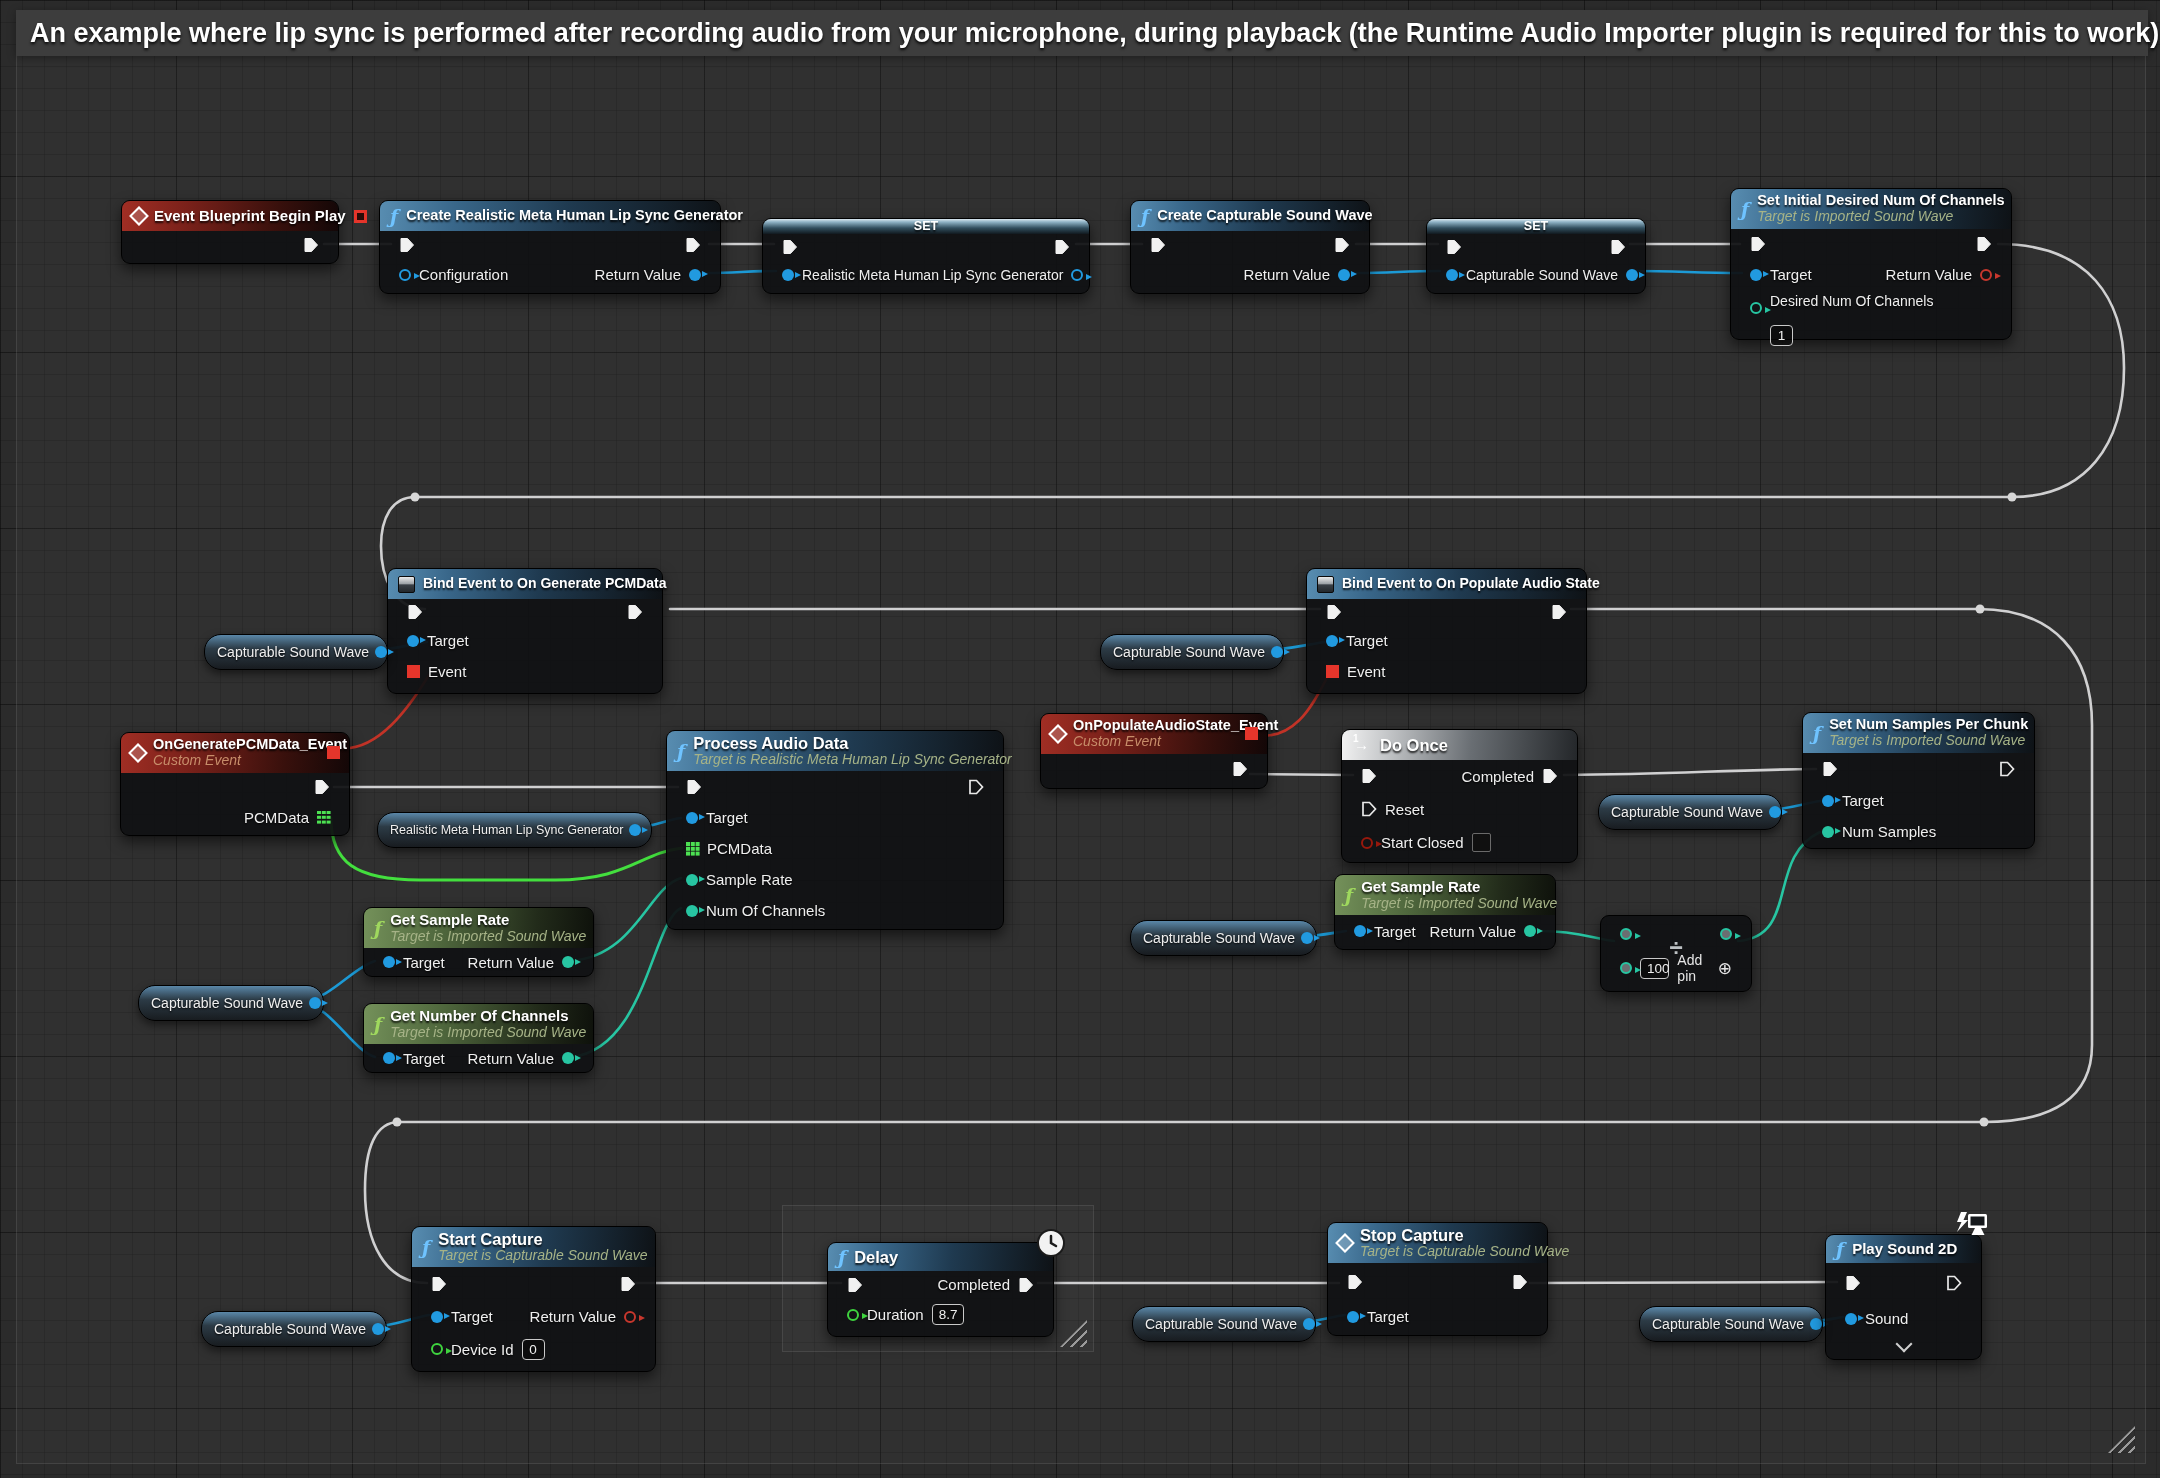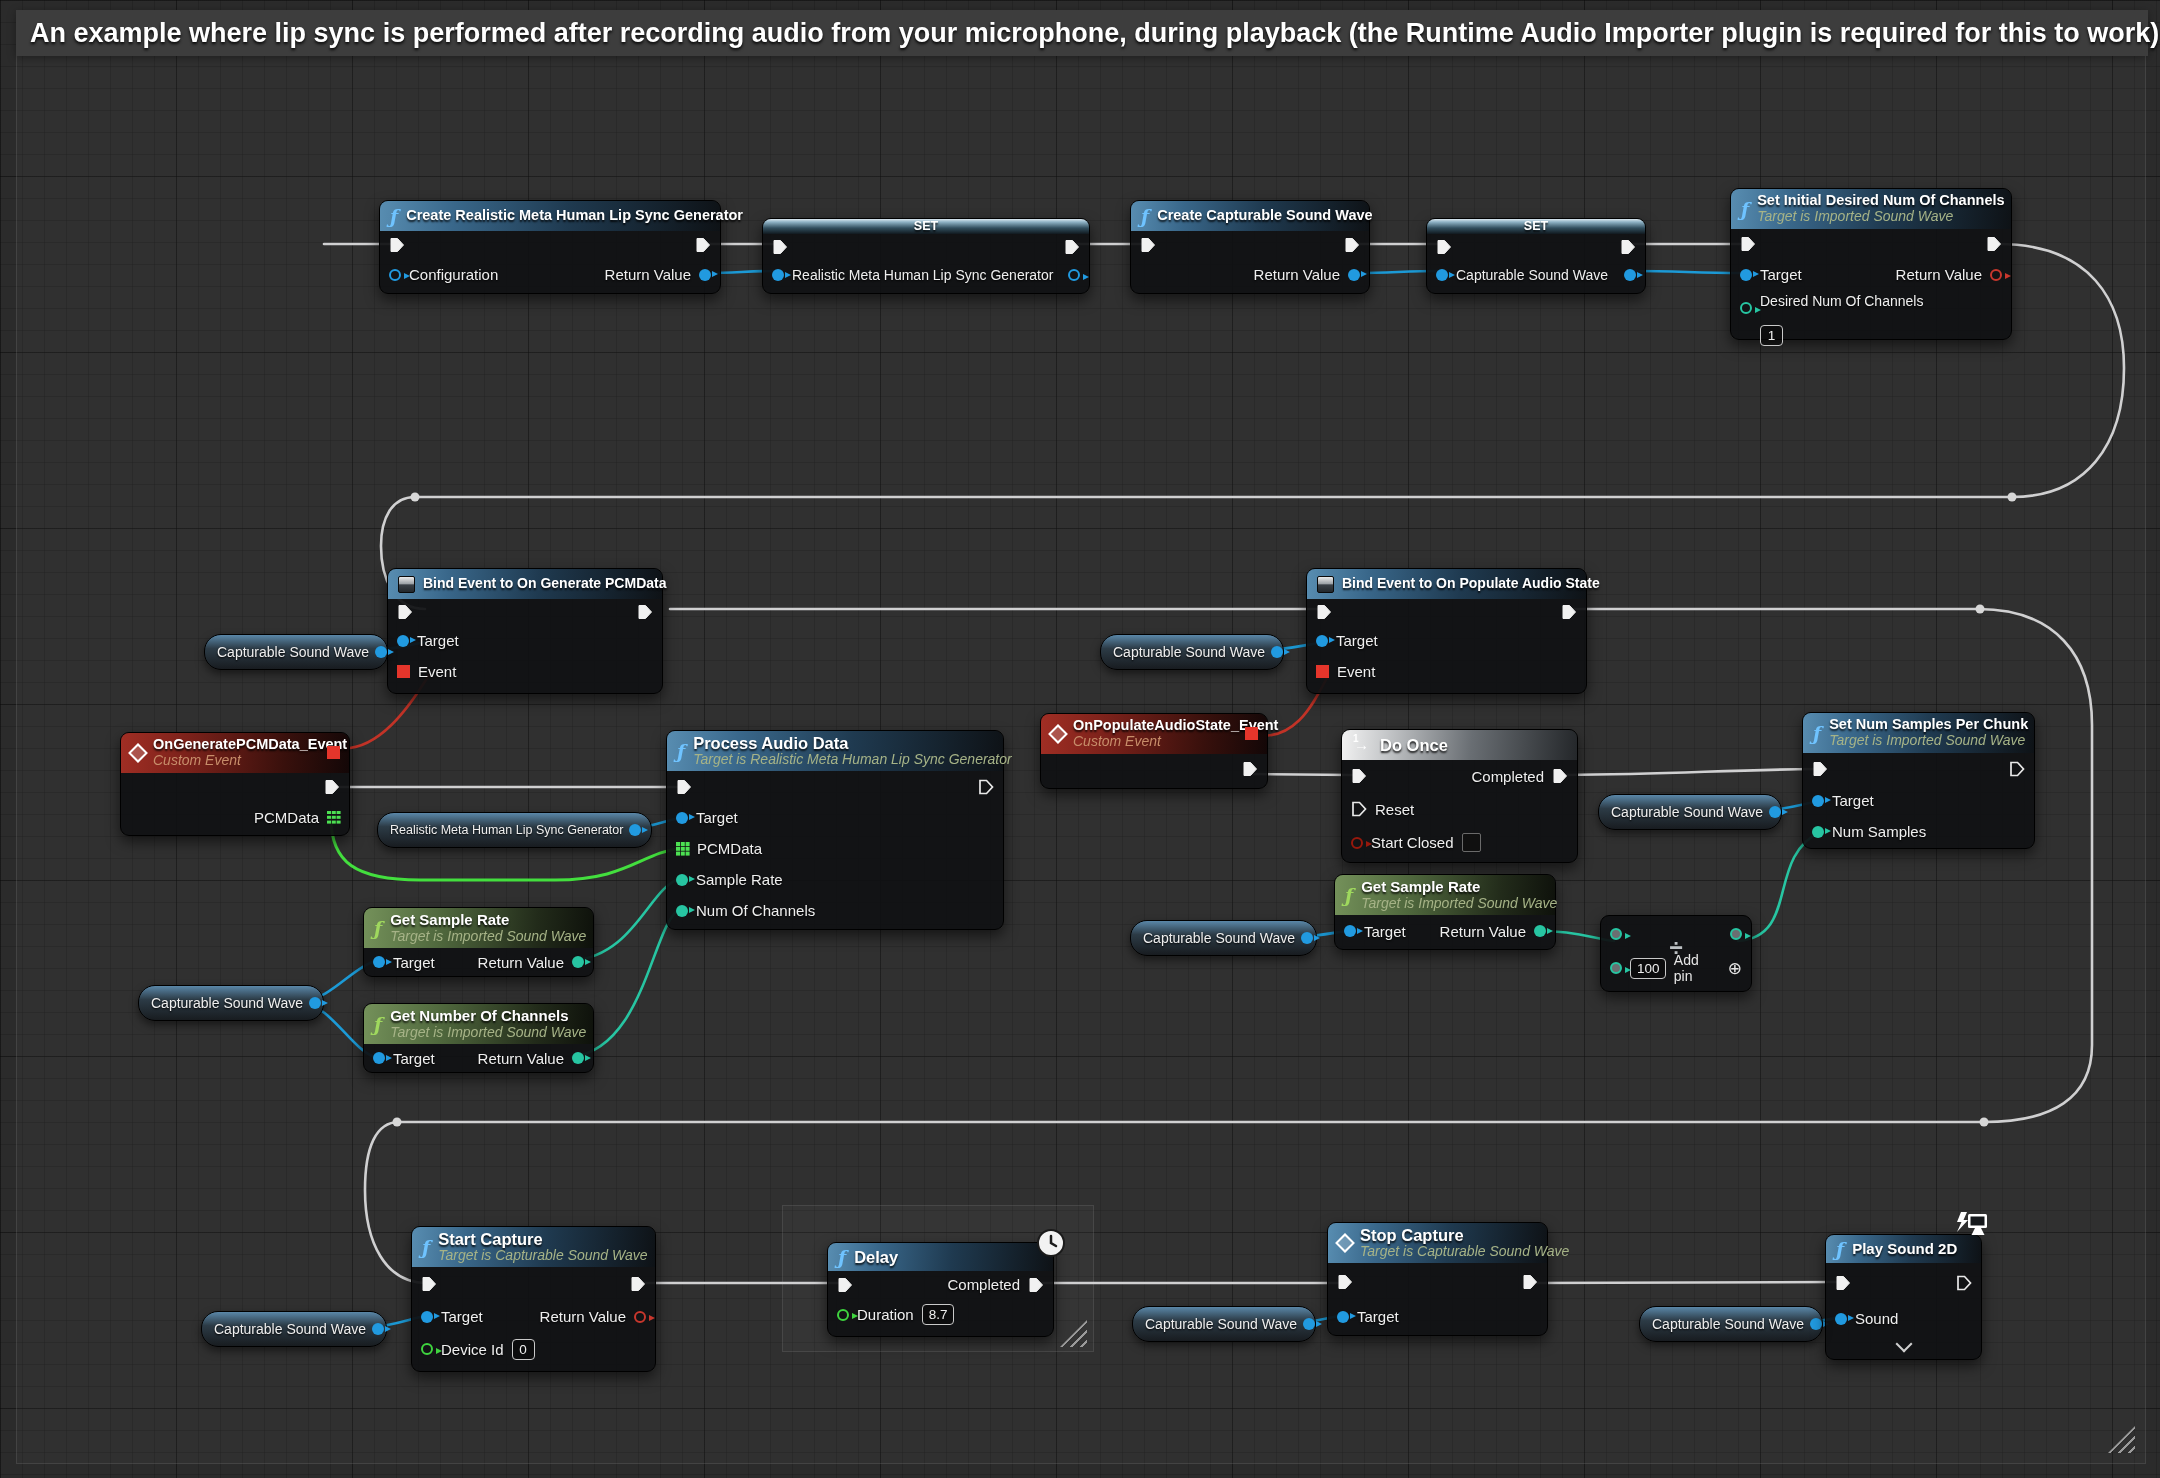--- a/index.html
+++ b/index.html
@@ -35,21 +35,21 @@
   .hdr-set{background:linear-gradient(180deg,#d9e6ee 0%,#8fb3c6 20%,#314e5e 60%,#11191f 100%);
     justify-content:center;height:15px}
   .hdr-set .ttl{font-size:12.5px}
   .ficon{color:#6fc3ff;font-family:"DejaVu Serif",serif;font-style:italic;font-weight:bold;font-size:19px;line-height:1;flex:none}
   .evicon{width:10px;height:10px;border:2.5px solid #fff;transform:rotate(45deg);background:rgba(255,255,255,.2);flex:none}
   .bindicon{width:15px;height:15px;border:1px solid #0a0a0a;border-radius:2px;flex:none;
     background:linear-gradient(180deg,#ececec,#9aa0a5 46%,#3a4047 52%,#23282c)}
   .doicon{position:relative;width:20px;height:16px;flex:none;color:#fff}
   .doicon .n1{position:absolute;left:1px;top:-4px;font-size:10px;font-weight:bold}
   .doicon .ar{position:absolute;left:2px;top:-1px;font-size:15px;font-weight:bold}
-  .row{display:flex;align-items:center;gap:8px;padding:0 9px}
+  .row{display:flex;align-items:center;gap:8px;padding:0 19px}
   .ml{margin-left:auto}
   .lbl{font-size:15px;color:#efefef;text-shadow:0 1px 2px #000;white-space:nowrap}
   .col{display:flex;flex-direction:column;align-items:flex-start;gap:16px}
   .exec{flex:none;width:16px;height:16px}
   .exec svg{display:block;width:16px;height:16px}
   .exec.f path{fill:#f1f1f1;stroke:#f1f1f1;stroke-width:1}
   .exec.h path{fill:none;stroke:#e9e9e9;stroke-width:1.7}
   .pin{position:relative;width:12px;height:12px;border-radius:50%;flex:none}
   .pin::after{content:"";position:absolute;left:13px;top:2.5px;width:0;height:0;
     border-left:6px solid;border-top:3.5px solid transparent;border-bottom:3.5px solid transparent}
@@ -139,20 +139,34 @@
       <path d="M1738,941 C1800,936 1766,858 1820,832" stroke="#27c5a2" stroke-width="2.6"></path>
 
       <circle cx="415" cy="497" r="4.5" fill="#d7d7d7"></circle>
       <circle cx="2012" cy="497" r="4.5" fill="#d7d7d7"></circle>
       <circle cx="1980" cy="609" r="4.5" fill="#d7d7d7"></circle>
       <circle cx="1984" cy="1122" r="4.5" fill="#d7d7d7"></circle>
       <circle cx="397" cy="1122" r="4.5" fill="#d7d7d7"></circle>
     </g>
   </svg>
 
+  <div class="node" style="left:121px;top:200px;width:216px;height:62px">
+    <div class="hdr hdr-ev">
+      <span class="evicon"></span>
+      <span class="ttl" style="font-size:15px">Event Blueprint Begin Play</span>
+      <span class="sq h ml"></span>
+    </div>
+    <div class="row" style="height:28px">
+        <span class="ml exec f">
+          <svg viewBox="0 0 16 16">
+            <path d="M2 1.5h6.5L14.5 8 8.5 14.5H2z"></path>
+          </svg>
+        </span>
+      </div>
+  </div>
 
   <div class="node" style="left:379px;top:200px;width:340px;height:92px">
     <div class="hdr hdr-fn">
       <span class="ficon">ƒ</span>
       <span class="ttl" style="font-size:14.5px">Create Realistic Meta Human Lip Sync Generator</span>
     </div>
     <div class="row" style="height:28px">
       <span class="exec f">
           <svg viewBox="0 0 16 16">
             <path d="M2 1.5h6.5L14.5 8 8.5 14.5H2z"></path>

